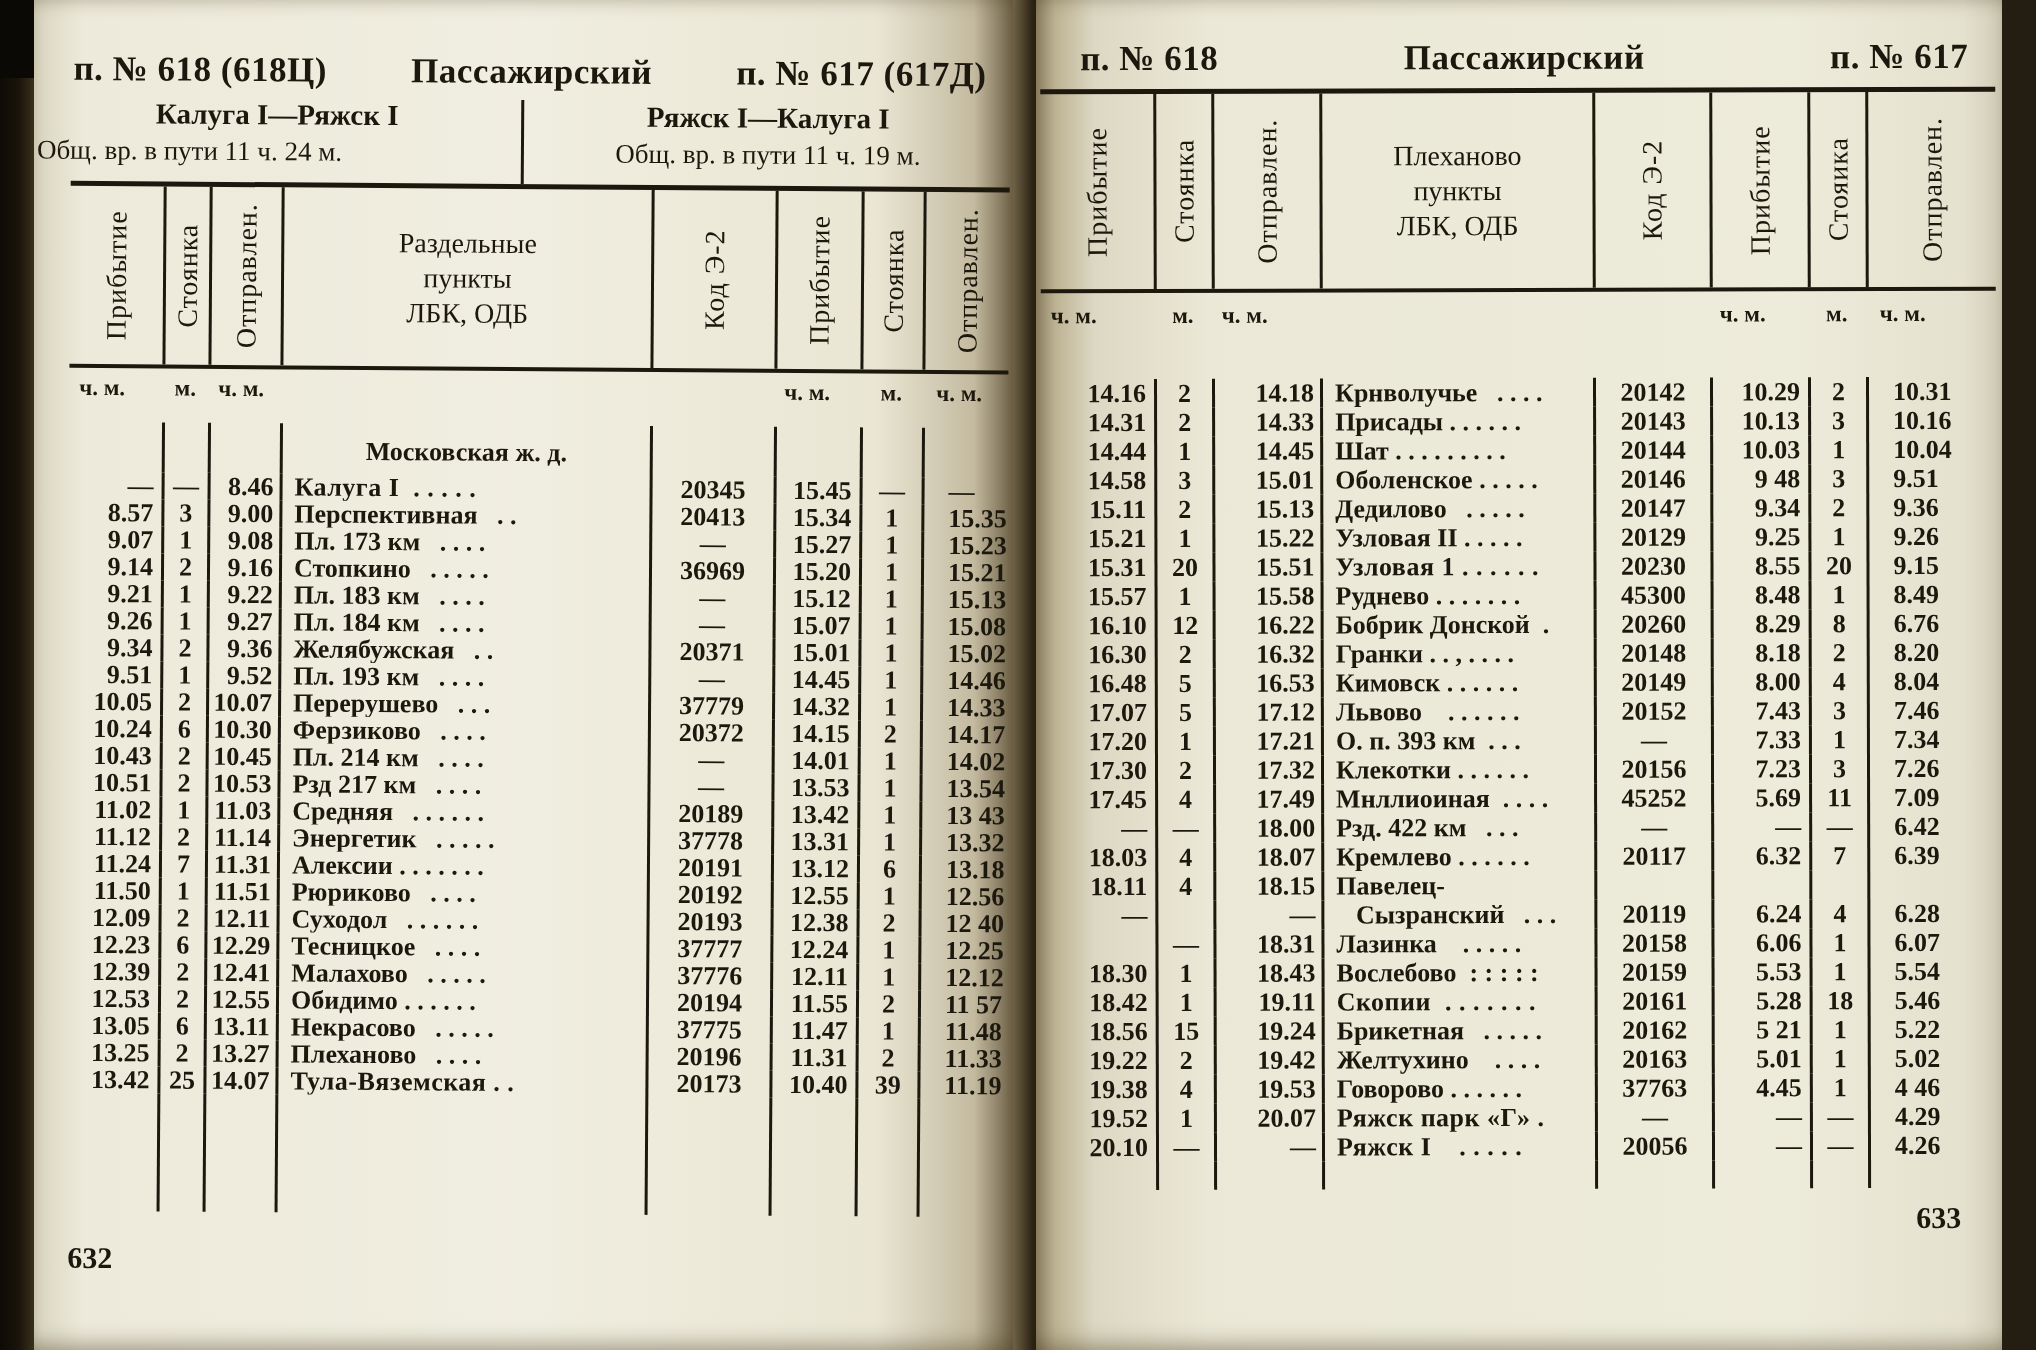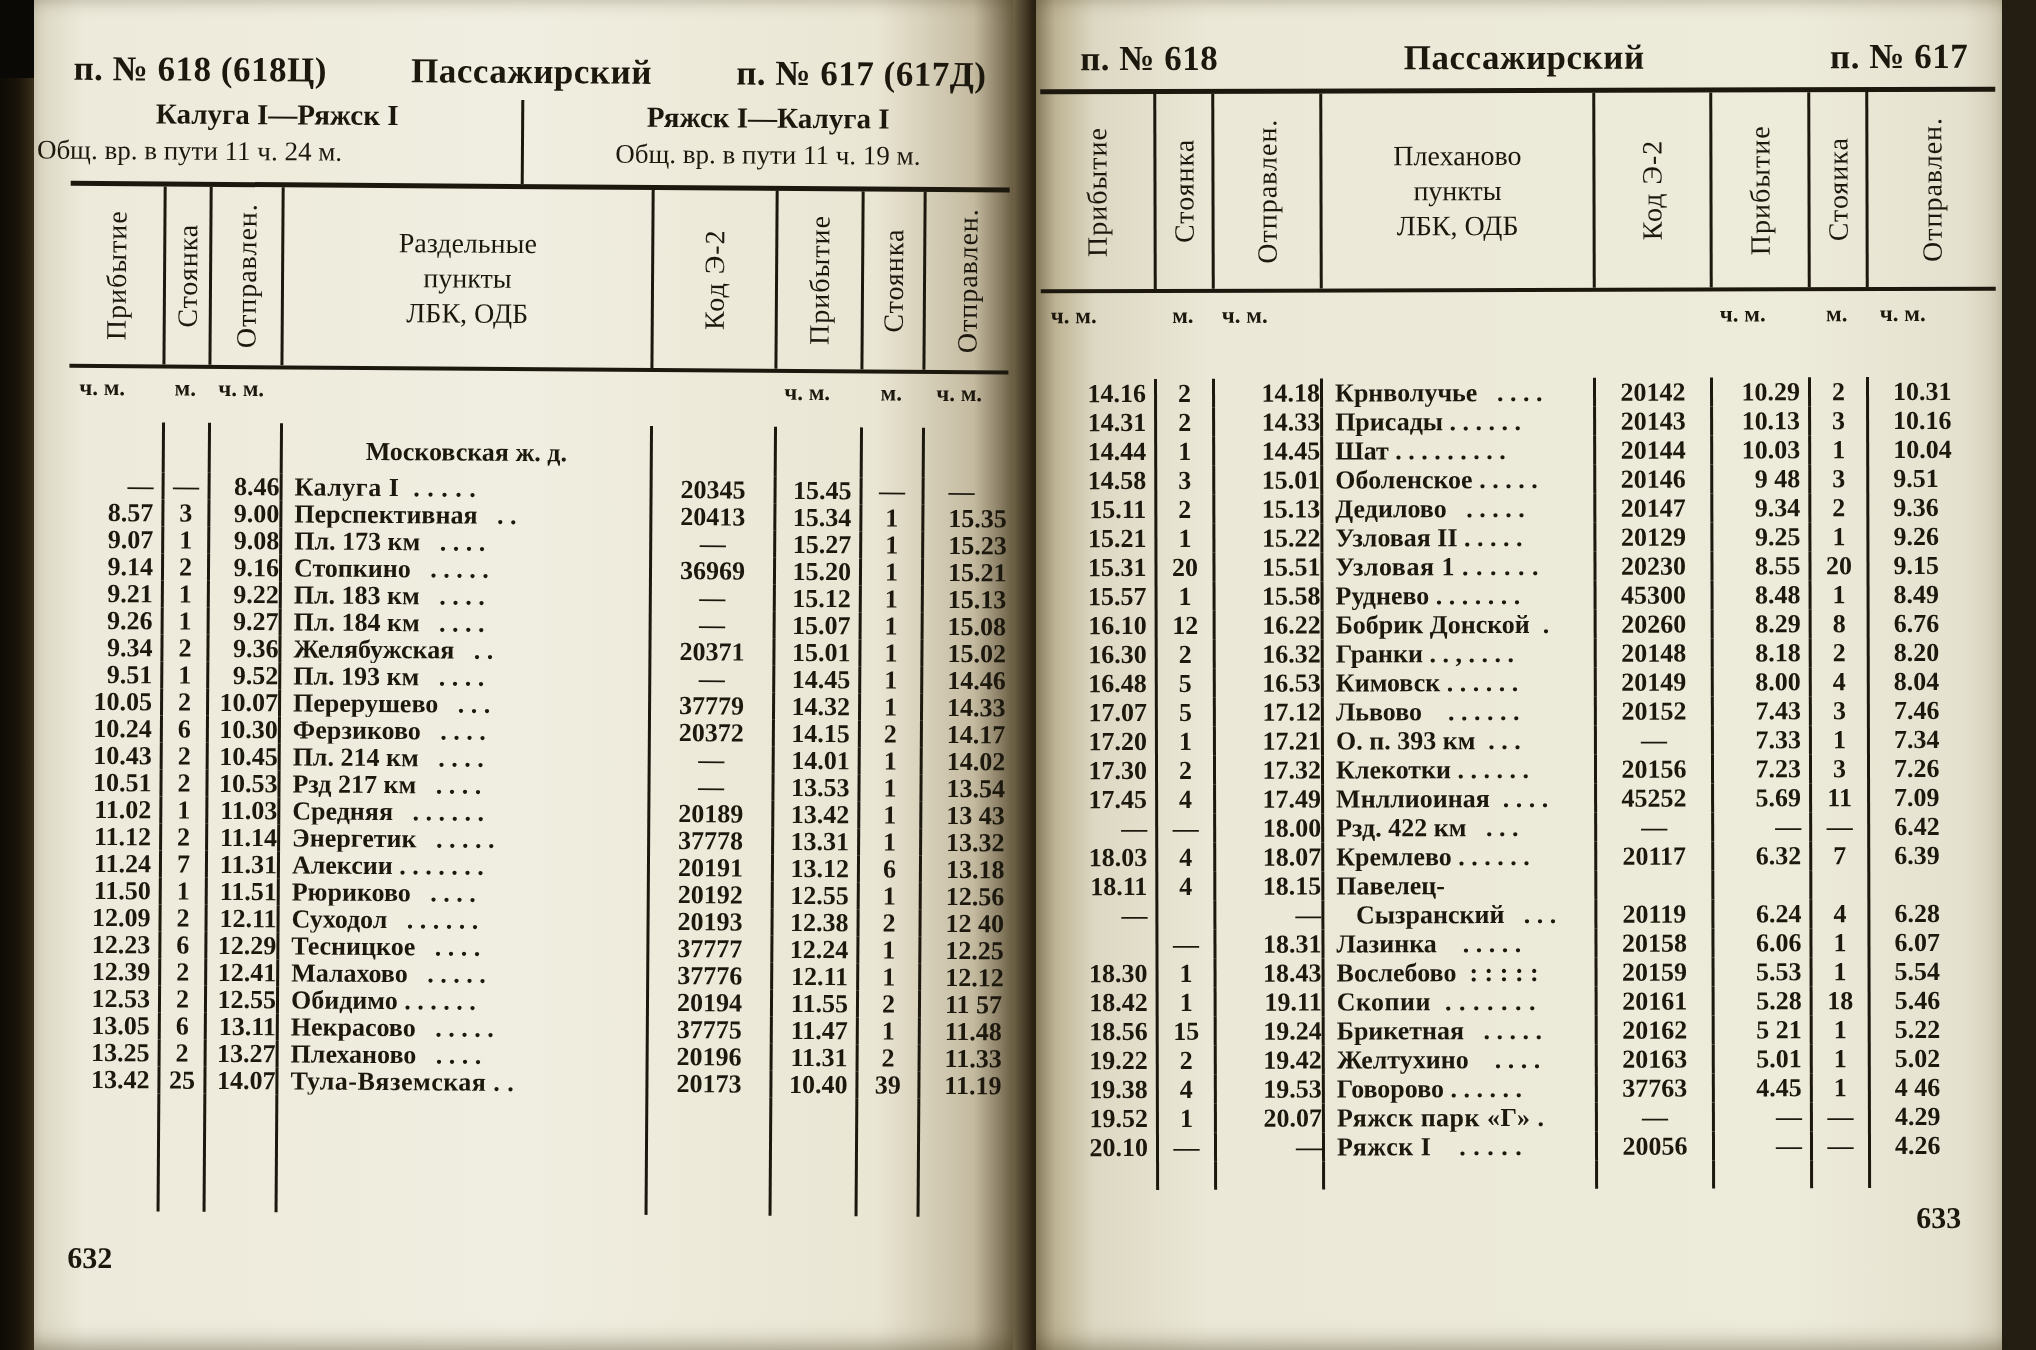--- a/index.html
+++ b/index.html
@@ -63,21 +63,21 @@
 
   .tbody{position:relative;}
   .spacer-l{height:14px;}
   .spacer-r{height:40px;}
   .tbl-l .trow{height:27px;line-height:27px;}
   .tbl-r .trow{height:29px;line-height:29px;}
   .trow{font-size:26px;font-weight:bold;}
   .cell{overflow:hidden;}
   .c0,.c5{text-align:right;padding-right:8px;}
   .c1,.c6{text-align:center;}
-  .c2{text-align:right;}
+  .c2{text-align:right;padding-right:6px;}
   .c7{text-align:left;padding-left:24px;}
   .c3{text-align:left;padding-left:12px;white-space:pre;}
   .c4{text-align:center;font-family:Liberation Serif, serif;}
   .trow.bold .c3{letter-spacing:.5px;}
   .trow.section-row{height:50px;line-height:56px;}
   .section-row .c3{text-align:center;padding-left:0;}
   .tbl-l .tfill{height:118px;}
   .tbl-r .tfill{height:28px;}
 
   .folio{position:absolute;font-size:30px;font-weight:bold;text-align:right;}

